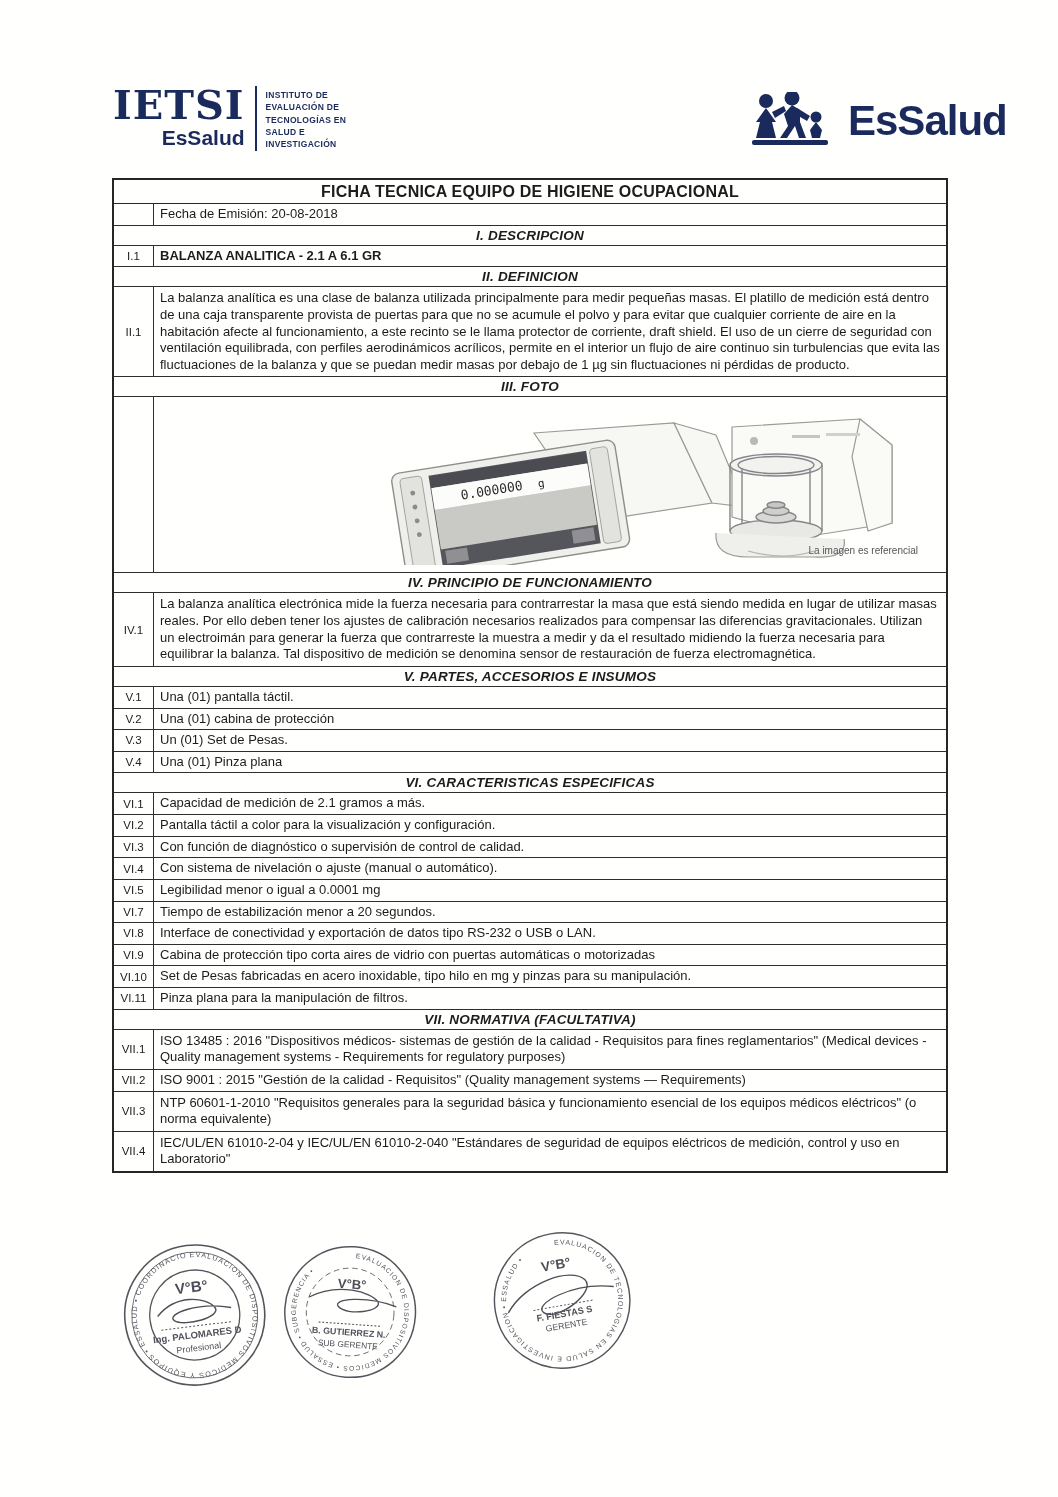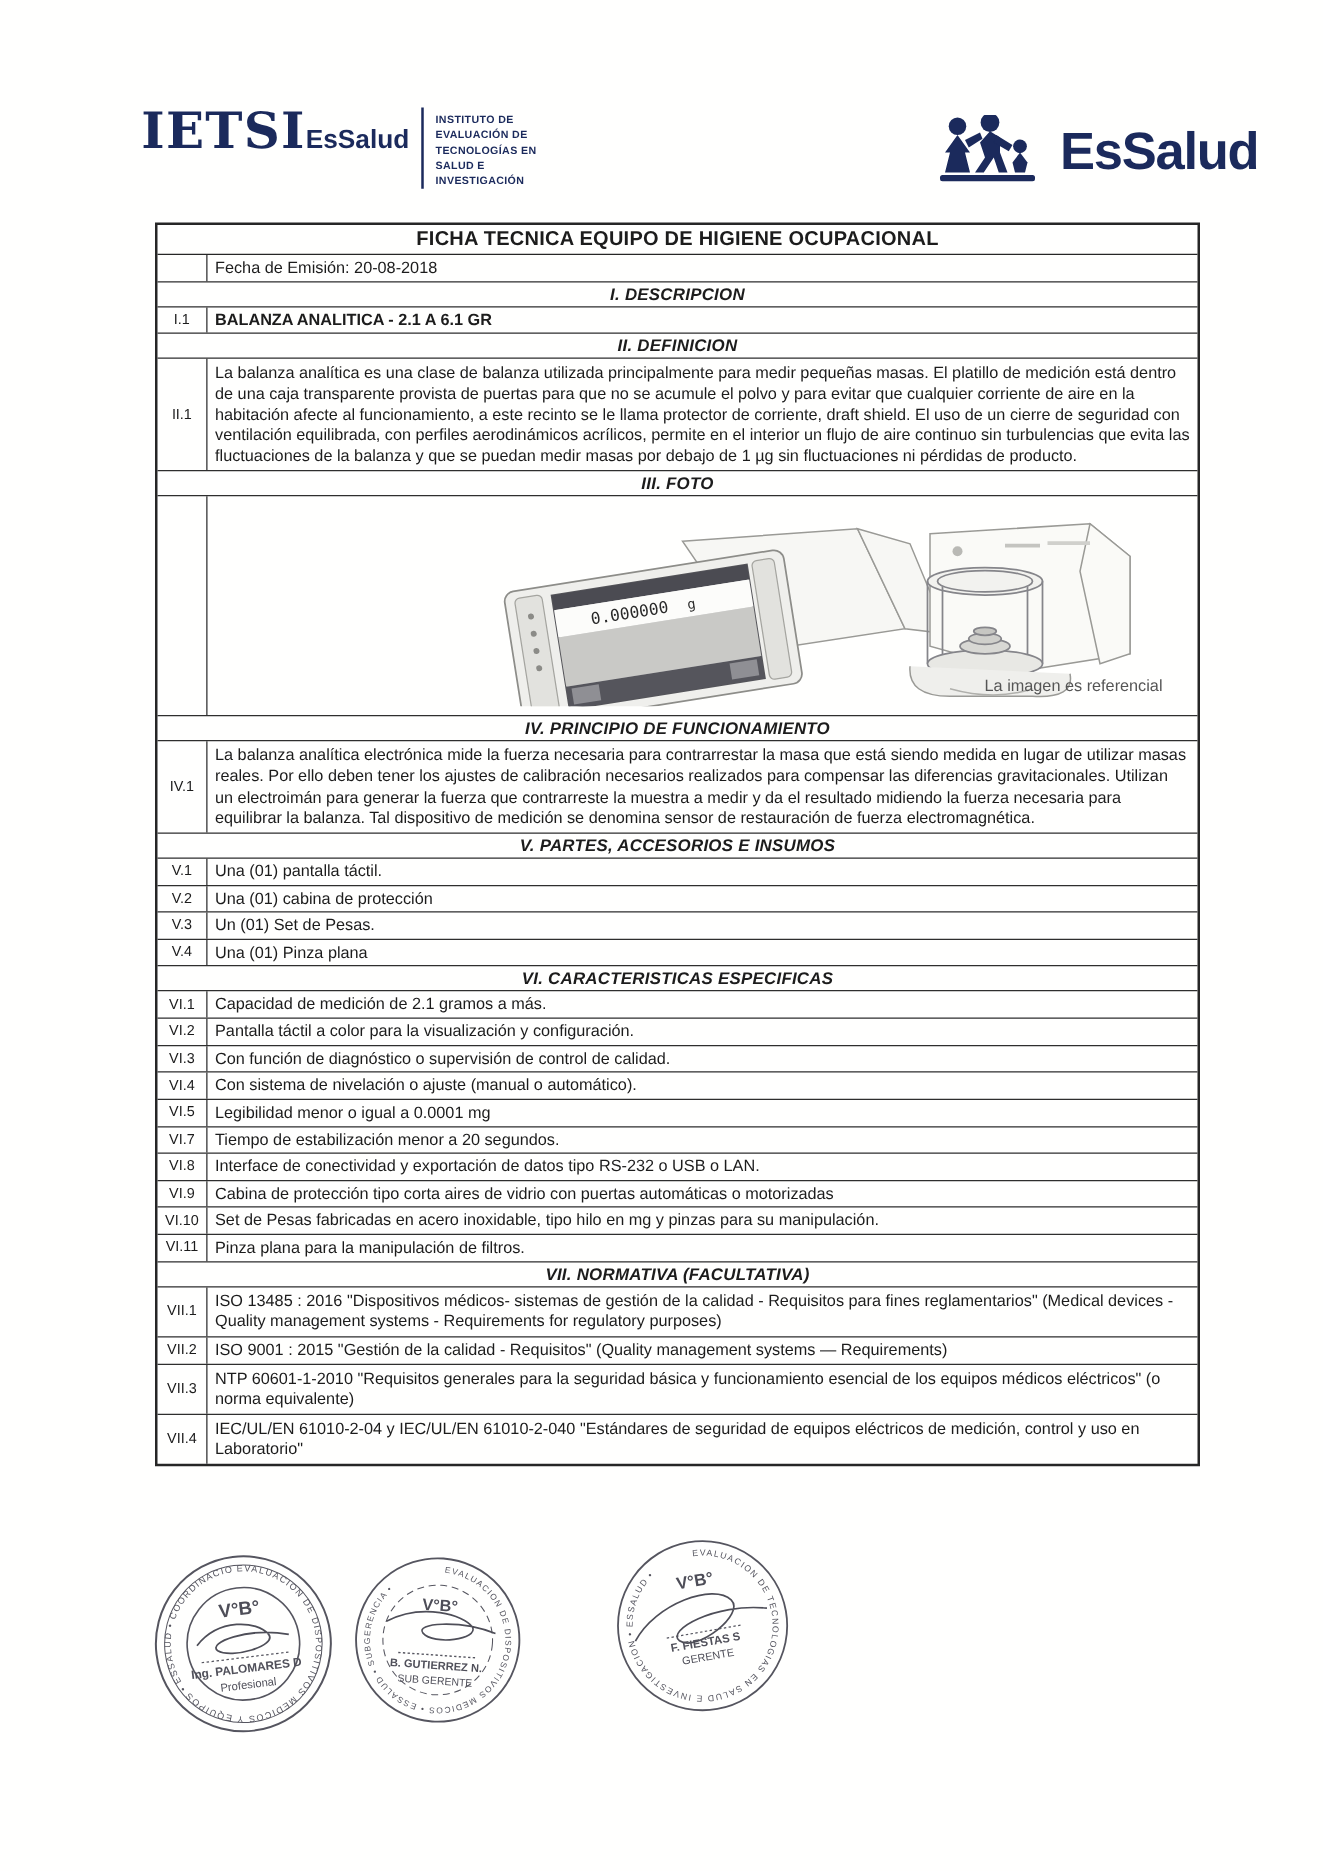--- a/index.html
+++ b/index.html
@@ -1,43 +1,43 @@
 <!DOCTYPE html>
 <html><head>
 <meta charset="utf-8">
 <style>
   * { margin:0; padding:0; box-sizing:border-box; }
   body { background:#e9e9e9; font-family:"Liberation Sans", sans-serif; }
   .page { position:relative; width:1058px; height:1497px; background:#fffffe; margin:0 auto; overflow:hidden; color:#1c1c1c; }
 
   
   .ietsi-logo { position:absolute; left:113px; top:86px; display:flex; align-items:flex-start; }
-  .ietsi-left { display:flex; flex-direction:row; align-items:flex-end; padding-right:10px; }
+  .ietsi-left { display:flex; flex-direction:column; align-items:flex-end; padding-right:10px; }
   .ietsi-main { font-family:"DejaVu Serif", serif; font-weight:bold; font-size:40px; line-height:0.95; color:#1b2a5c; letter-spacing:1px; }
   .ietsi-sub { font-family:"Liberation Sans", sans-serif; font-weight:bold; font-size:21px; color:#1b2a5c; margin-top:2px; }
   .ietsi-divider { width:2px; background:#1b2a5c; align-self:stretch; }
   .ietsi-tagline { padding-left:9px; padding-top:3px; font-size:8.5px; font-weight:bold; color:#1b2a5c; line-height:1.45; letter-spacing:0.3px; }
   .essalud-logo { position:absolute; left:750px; top:92px; display:flex; align-items:center; }
   .essalud-word { font-weight:bold; font-size:42px; color:#1b2a5c; letter-spacing:-1px; margin-left:6px; }
 
   
-  .ficha-table { position:absolute; left:112px; top:178px; width:836px; border:2px solid #262626; background:#fffffe;margin-left:12px; }
+  .ficha-table { position:absolute; left:112px; top:178px; width:836px; border:2px solid #262626; background:#fffffe; }
   .t-title { font-weight:bold; font-size:16px; text-align:center; padding:3px 0 2px; border-bottom:1.5px solid #262626; letter-spacing:0.2px; }
   .t-row { display:flex; border-bottom:1px solid #2e2e2e; min-height:19px; }
   .t-row:last-child { border-bottom:none; }
   .id-cell { width:40px; flex:0 0 40px; border-right:1px solid #2e2e2e; font-size:11.5px; display:flex; align-items:center; justify-content:center; text-align:center; }
   .content-cell { flex:1; font-size:13px; padding:2px 6px 2px 6px; line-height:1.28; display:flex; flex-direction:column; justify-content:center; }
   .content-cell.para { display:block; padding-top:3px; padding-bottom:3px; }
   .content-cell.split { padding:0; }
   .split .sub-line { padding:2px 6px; font-weight:bold; }
   .split .sub-line + .sub-line { border-top:1px solid #2e2e2e; }
   .section-header { font-weight:bold; font-size:13.5px; text-align:center; padding:2px 0; border-bottom:1px solid #2e2e2e; letter-spacing:0.2px;font-style:italic; }
   .photo-row { display:flex; border-bottom:1px solid #2e2e2e; height:176px; }
   .photo-cell { flex:1; position:relative; }
-  .photo-caption { position:absolute; right:28px; bottom:16px; font-size:13px; color:#555; }
+  .photo-caption { position:absolute; right:28px; bottom:16px; font-size:10px; color:#555; }
   .photo-art { position:absolute; left:190px; top:8px; }
 
   
   .stamps { position:absolute; left:112px; top:1232px; width:836px; height:150px; }
   .stamp { position:absolute; }
   .stamp svg { overflow:visible; }
 </style>
 </head>
 <body>
 

